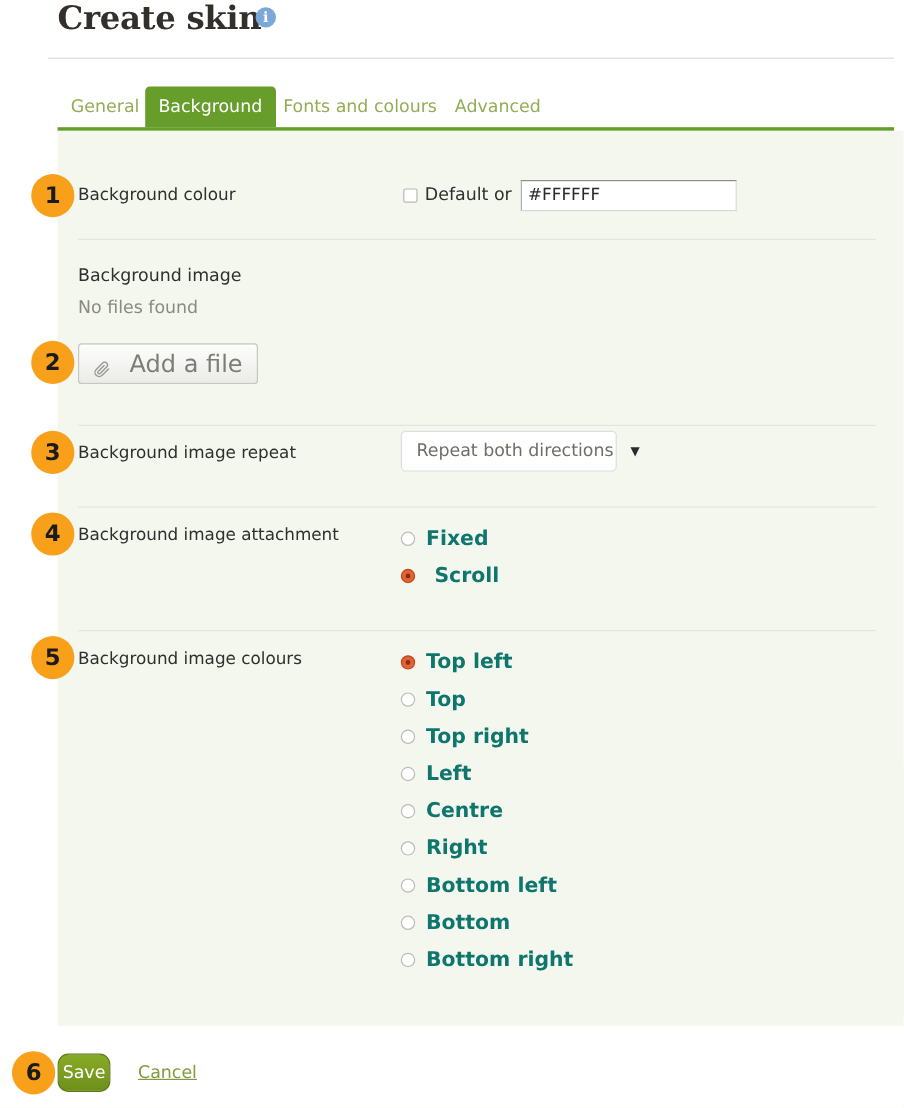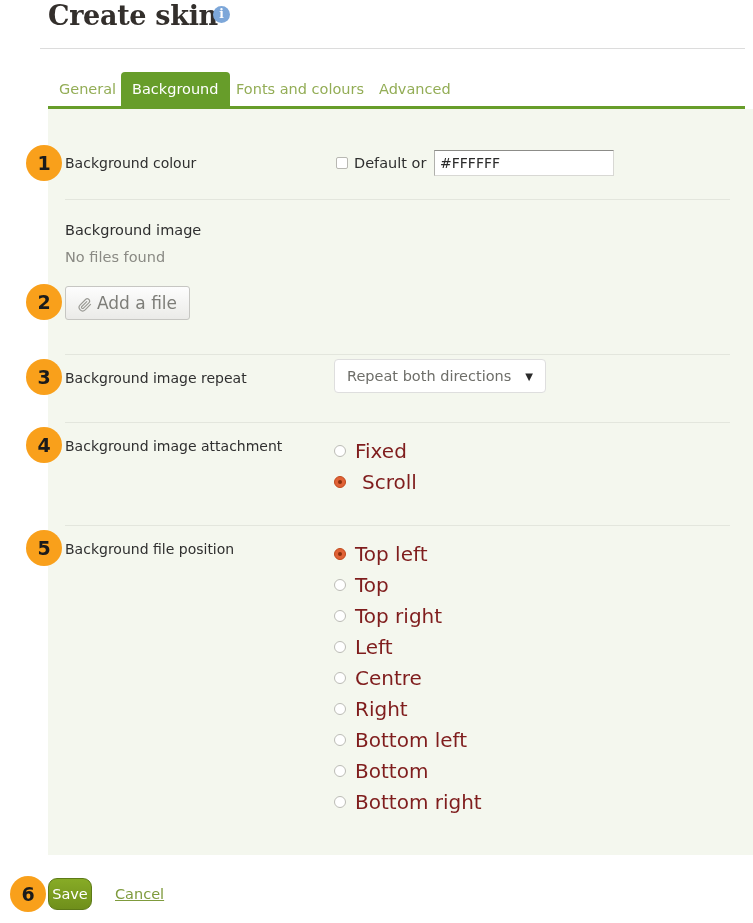--- a/index.html
+++ b/index.html
@@ -178,26 +178,26 @@
     padding: 0 5px;
     outline: none;
   }
 
   
   .btn {
     position: absolute;
     box-sizing: border-box;
     display: flex;
     align-items: center;
-    gap: 5px;
+    gap: 16px;
     border: 1px solid #c6c6c2;
     border-radius: 3px;
     background: linear-gradient(to bottom, #fdfdfd 0%, #ebebe8 100%);
     color: #7d7d78;
-    font-size: 17px;
+    font-size: 20px;
     padding: 0 12px;
     cursor: pointer;
     white-space: nowrap;
   }
   .clip-icon {
     display: inline-block;
     width: 14px;
     height: 14px;
     color: #9a9a95;
   }
@@ -223,24 +223,25 @@
     font-size: 10px;
     margin-left: 14px;
   }
 
   
   .radio-row {
     position: absolute;
     display: flex;
     align-items: center;
     gap: 9px;
-    font-size: 20px;
-    color: #7f1d1d;
-    white-space: nowrap;
-    cursor: pointer;
+    font-size: 17px;
+    color: #0f766e;
+    white-space: nowrap;
+    cursor: pointer;
+    font-weight: bold;
   }
   .radio-dot {
     width: 12px;
     height: 12px;
     border-radius: 50%;
     border: 1px solid #bcbcb6;
     background: #ffffff;
     box-sizing: border-box;
     position: relative;
     flex: 0 0 auto;
@@ -322,41 +323,41 @@
       <svg width="14" height="14" viewBox="0 0 24 24" fill="none" stroke="currentColor" stroke-width="2" stroke-linecap="round" stroke-linejoin="round">
         <path d="M21.44 11.05l-9.19 9.19a6 6 0 0 1-8.49-8.49l9.19-9.19a4 4 0 0 1 5.66 5.66l-9.2 9.19a2 2 0 0 1-2.83-2.83l8.49-8.48"></path>
       </svg>
     </span>
     <span>Add a file</span>
   </div>
 
   <div class="divider" style="top:245px;"></div>
 
   <div class="row-label" style="left:17px; top:261px;">Background image repeat</div>
-  <div class="select" style="left:286px; top:250px; width:212px; height:34px;">
+  <div class="select" style="left:286px; top:250px; width:180px; height:34px;">
     <span>Repeat both directions</span>
     <span class="caret">▼</span>
   </div>
 
   <div class="divider" style="top:313px;"></div>
 
   <div class="row-label" style="left:17px; top:329px;text-align:right;">Background image attachment</div>
 
   <div class="radio-row" style="left:286px; top:330px;">
     <span class="radio-dot"></span>
     <span>Fixed</span>
   </div>
   <div class="radio-row" style="left:286px; top:361px;gap:16px;">
     <span class="radio-dot checked"></span>
     <span>Scroll</span>
   </div>
 
   <div class="divider" style="top:416px;"></div>
 
-  <div class="row-label" style="left:17px; top:432px;">Background file position</div>
+  <div class="row-label" style="left:17px; top:432px;">Background image colours</div>
 
   <div class="radio-row" style="left:286px; top:433px;">
     <span class="radio-dot checked"></span>
     <span>Top left</span>
   </div>
   <div class="radio-row" style="left:286px; top:464px;">
     <span class="radio-dot"></span>
     <span>Top</span>
   </div>
   <div class="radio-row" style="left:286px; top:495px;">

